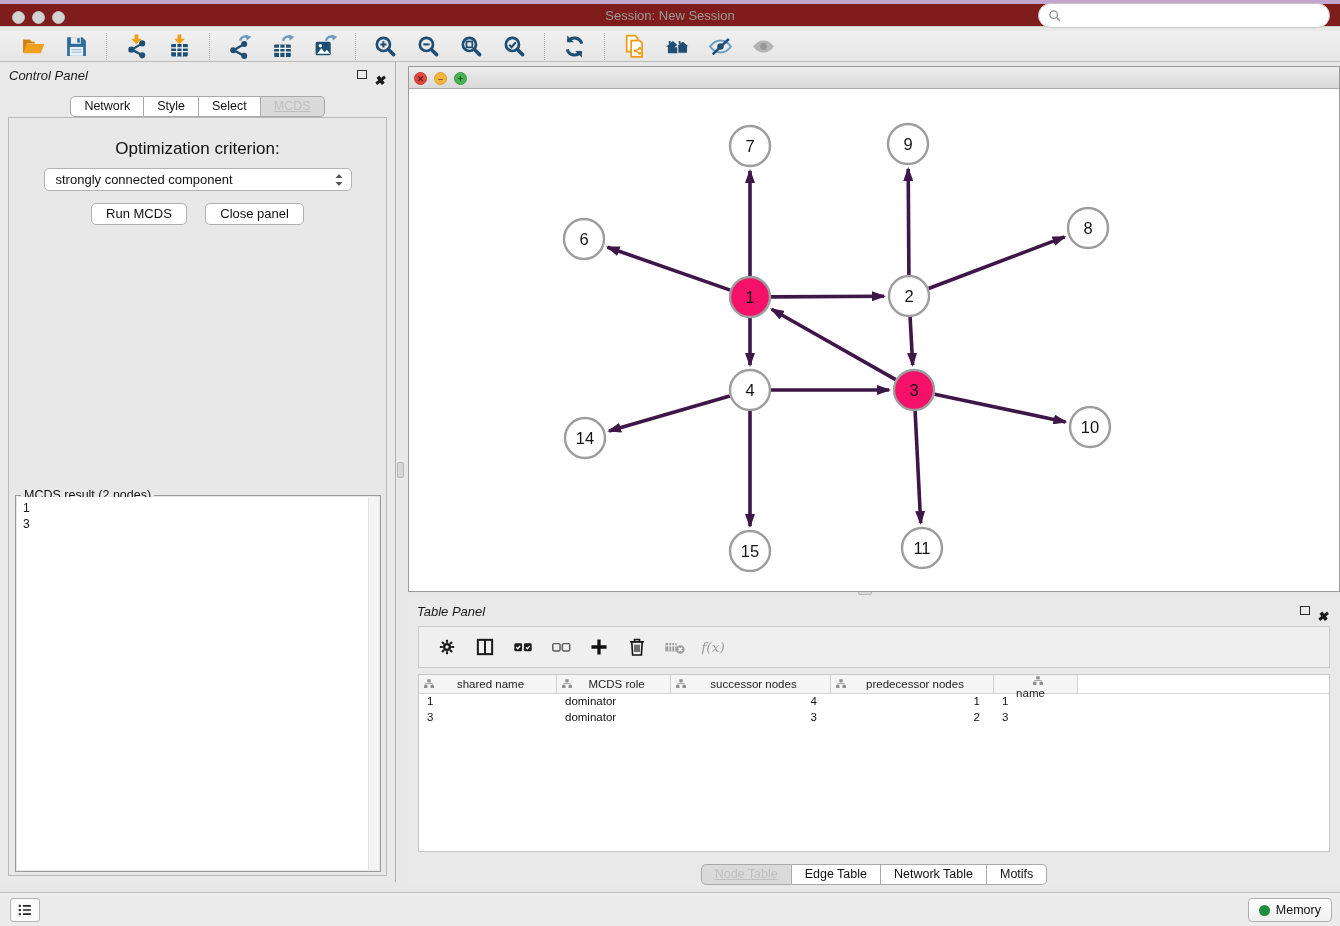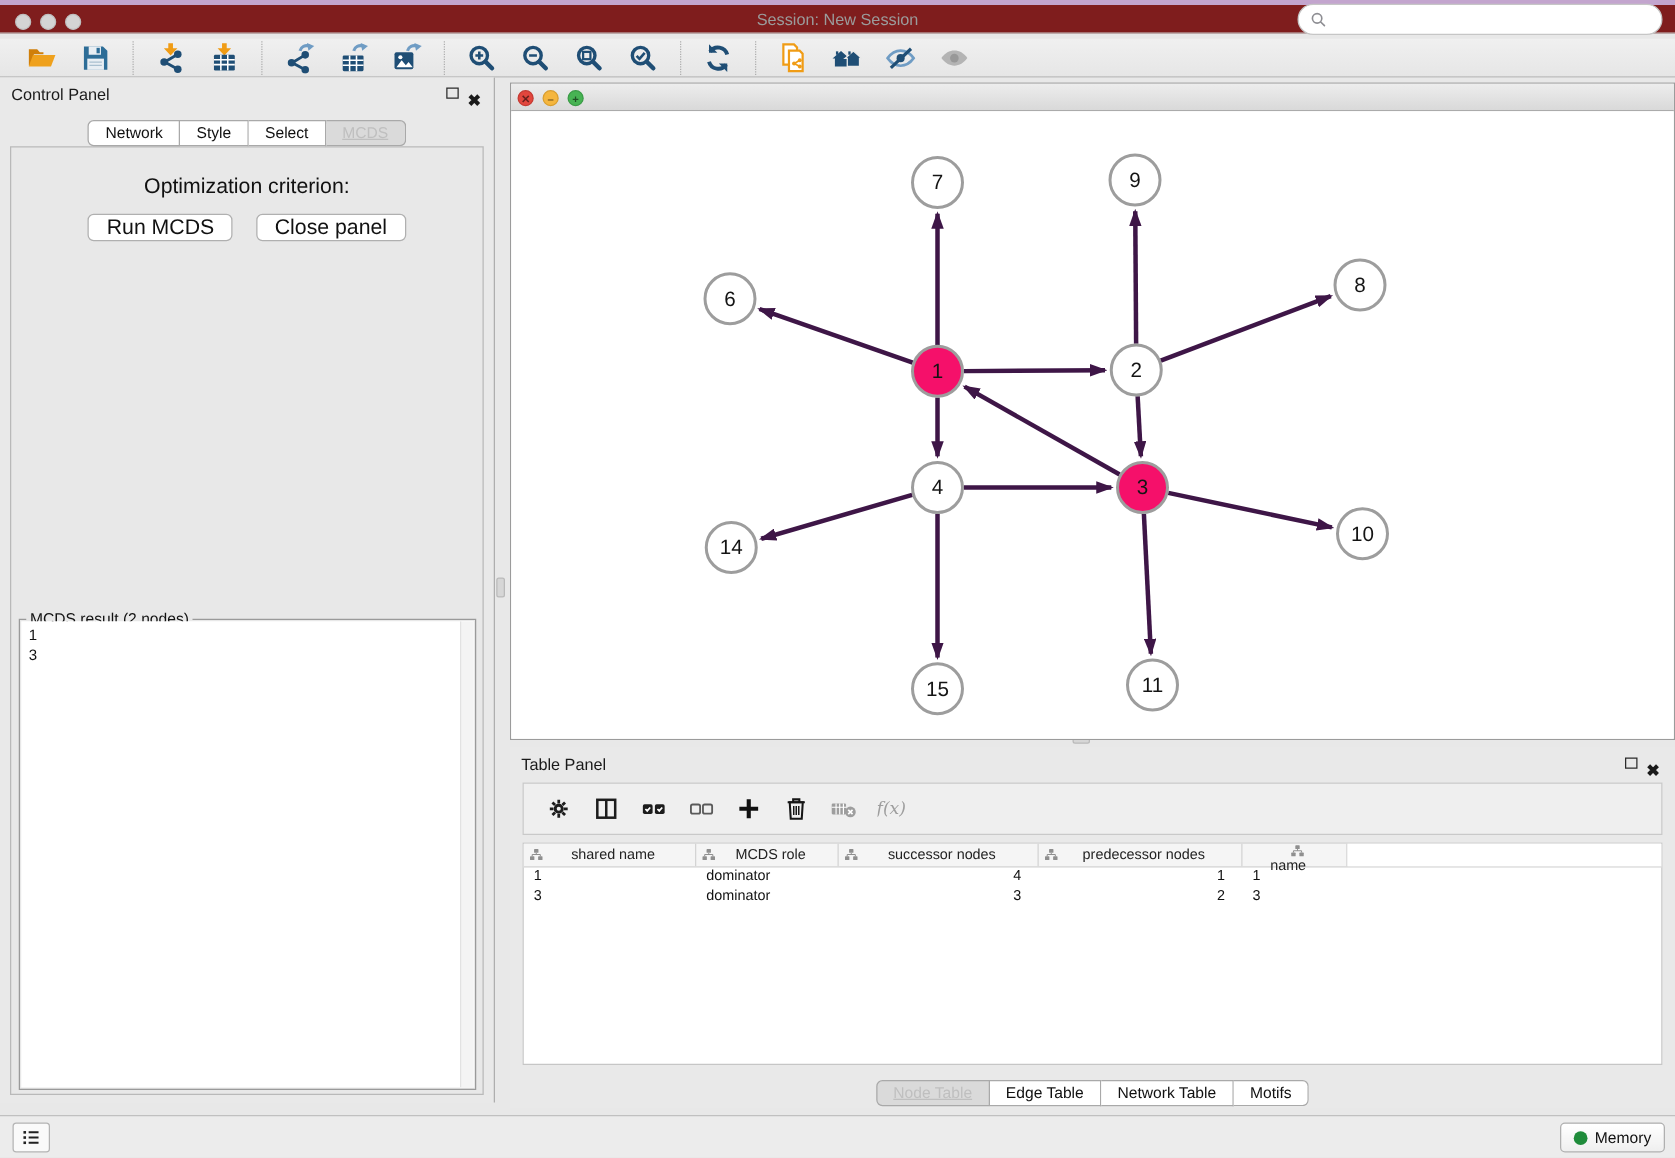--- a/index.html
+++ b/index.html
@@ -23,21 +23,21 @@
   .tsep { border-left:1px dotted #aeaeae; height:27px; margin:0 8px; }
   #search-box { position:absolute; right:10px; top:3px; width:292px; height:25px;
     background:#fff; border:1px solid #c6c6c6; border-radius:13px;
     display:flex; align-items:center; padding:0 9px; }
   #search-box svg { width:14px; height:14px; }
   #search-input { border:none; outline:none; flex:1; font-size:13px; margin-left:5px; background:transparent; }
 
   
   #control-panel { position:absolute; left:0; top:62px; width:396px; height:820px;
     background:#e9e9e9; border-right:1px solid #aeaeae; }
-  .panel-head { position:relative; height:27px; line-height:27px; font-size:13px; color:#1a1a1a; padding-left:9px; }
+  .panel-head { position:relative; height:27px; line-height:27px; font-size:13px; color:#1a1a1a; padding-left:9px;font-style:italic; }
   .float-btn { position:absolute; top:8px; width:10px; height:9px; border:1.6px solid #2b2b2b; background:transparent; }
   .close-btn { position:absolute; top:5px; font-size:13px; font-weight:bold; color:#1a1a1a; }
   #cp-float { right:28px; } #cp-close { right:10px; }
 
   .segmented { display:inline-flex; }
   .segment { background:#fff; border:1px solid #a9a9a9; border-left:none; height:21px; line-height:19px;
     padding:0 13px; font-size:12.5px; color:#111; white-space:nowrap; }
   .segment:first-child { border-left:1px solid #a9a9a9; border-radius:5px 0 0 5px; }
   .segment:last-child { border-radius:0 5px 5px 0; }
   .segment.selected { background:#dadada; color:#bfbfbf;text-decoration:underline; }
@@ -45,21 +45,21 @@
   #cp-tabs { position:absolute; left:0; right:0; top:34px; text-align:center; z-index:2; }
   #cp-content { position:absolute; left:8px; right:8px; top:55px; bottom:6px;
     border:1px solid #b9b9b9; background:#e8e8e8; }
   #opt-label { margin-top:21px; text-align:center; font-size:17px; color:#111; }
   #criterion-select { position:relative; margin:9px auto 0; width:308px; height:23px;
     background:#fff; border:1px solid #b3b3b3; border-radius:5px;
     display:flex; align-items:center; font-size:13px; padding:0 7px 0 11px; color:#111; }
   #criterion-select .updown { margin-left:auto; }
   #cp-buttons { margin-top:12px; text-align:center; }
   .mac-btn { display:inline-block; background:#fff; border:1px solid #b0b0b0; border-radius:5px;
-    height:22px; line-height:20px; font-size:17px; color:#111; padding:0 14px; margin:0 7px; }
+    height:22px; line-height:20px; font-size:13px; color:#111; padding:0 14px; margin:0 7px; }
 
   #result-group { position:absolute; left:6px; right:5px; top:377px; bottom:3px; border:1px solid #9a9a9a; }
   #result-title { position:absolute; top:-8px; left:5px; background:#e8e8e8; padding:0 3px;
     font-size:12.5px; color:#111; }
   #result-area { position:absolute; left:1px; right:1px; top:1px; bottom:1px; background:#fff; overflow:hidden; }
   #result-lines { padding:3px 0 0 6px; font-size:12px; line-height:16px; color:#111; }
   #result-scrollbar { position:absolute; right:0; top:0; bottom:0; width:11px; background:#f4f4f4; border-left:1px solid #e2e2e2; }
 
   
   .v-thumb { position:absolute; left:397px; top:462px; width:7px; height:16px;
@@ -280,20 +280,27 @@
     <span class="close-btn" id="cp-close">✖</span>
   </div>
   <div id="cp-tabs"><span class="segmented">
         <span class="segment">Network</span>
         <span class="segment">Style</span>
         <span class="segment">Select</span>
         <span class="segment selected">MCDS</span>
       </span></div>
   <div id="cp-content">
     <div id="opt-label">Optimization criterion:</div>
+    <div id="criterion-select">
+      <span>strongly connected component</span>
+      <svg class="updown" width="10" height="16" viewBox="0 0 10 16">
+        <path d="M1.5 6L5 2l3.5 4z" fill="#555"></path>
+        <path d="M1.5 10L5 14l3.5-4z" fill="#555"></path>
+      </svg>
+    </div>
     <div id="cp-buttons">
       <span class="mac-btn">Run MCDS</span>
       <span class="mac-btn">Close panel</span>
     </div>
     <div id="result-group">
       <span id="result-title">MCDS result (2 nodes)</span>
       <div id="result-area">
         <div id="result-lines">
             <div>1</div>
             <div>3</div>

